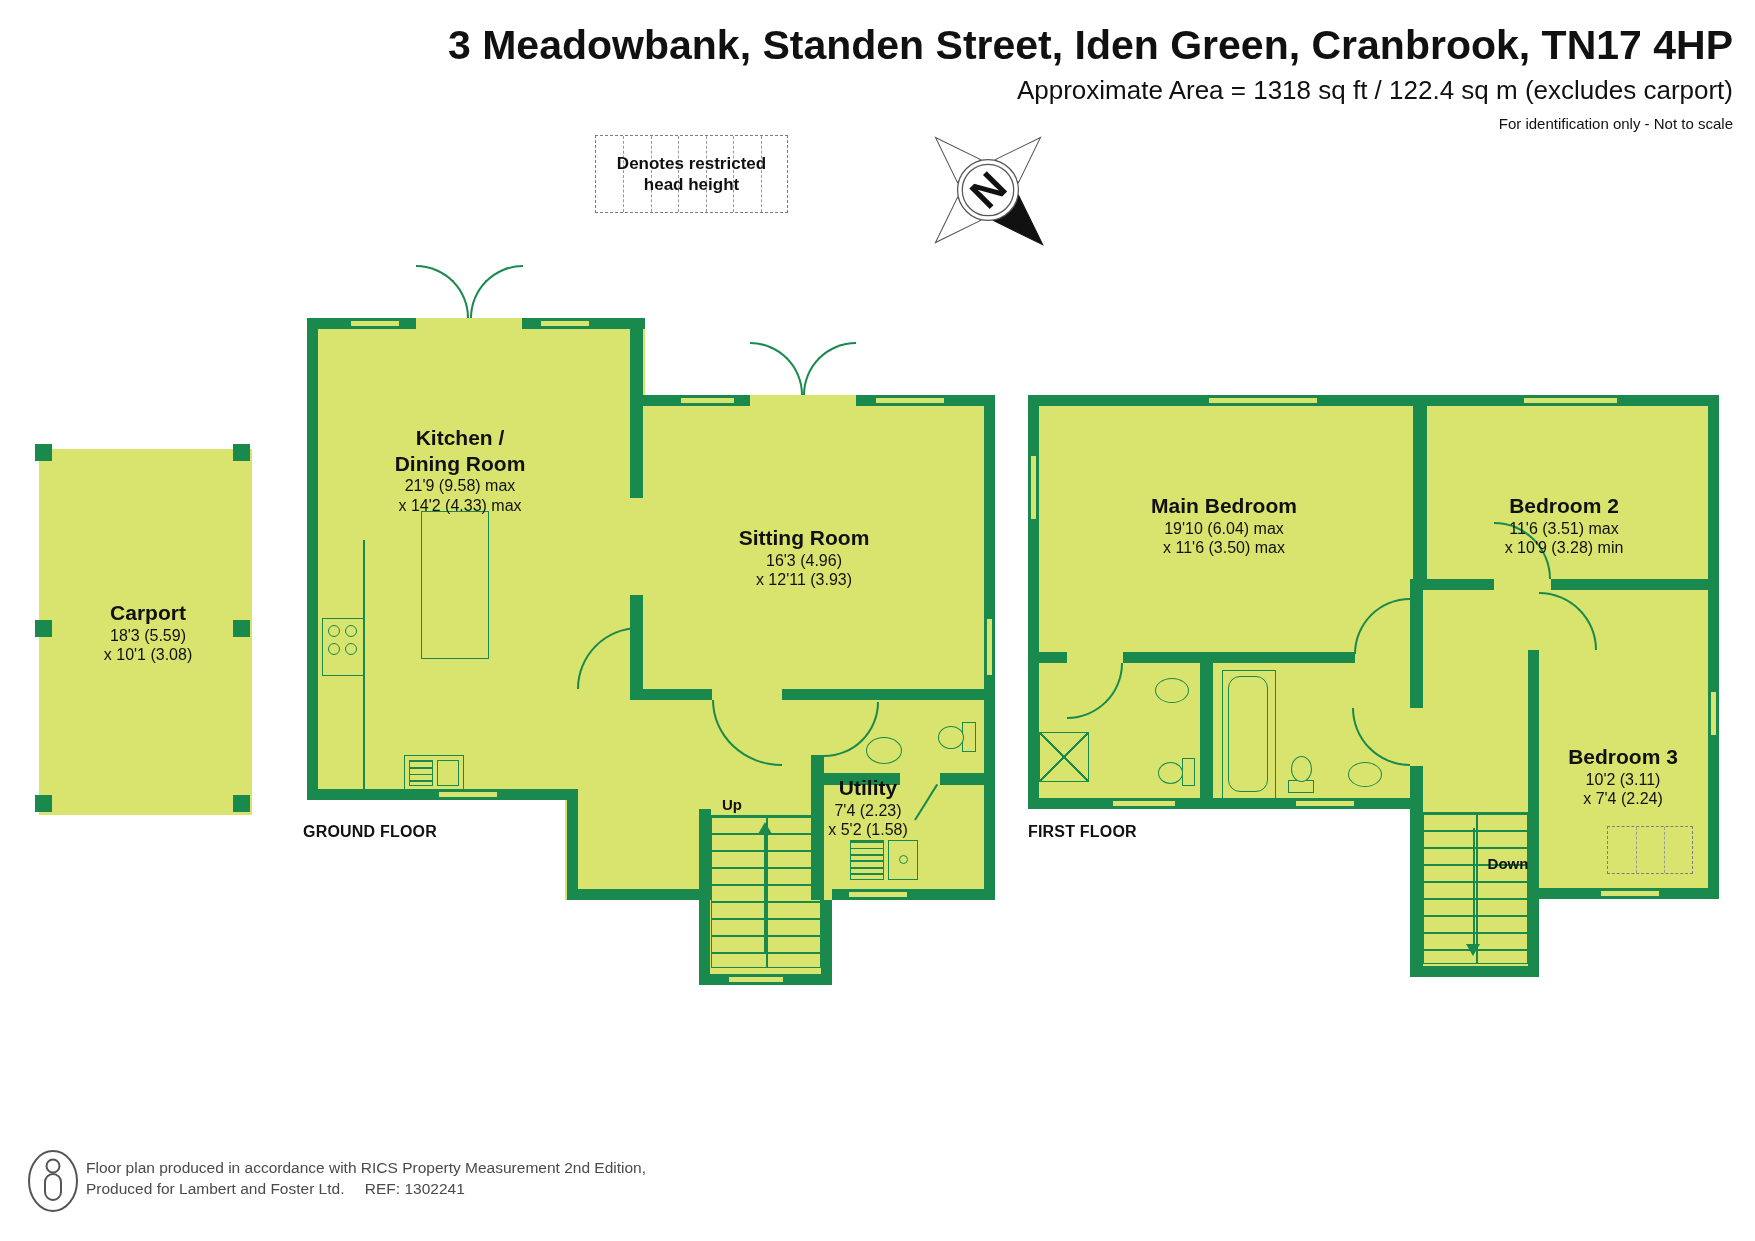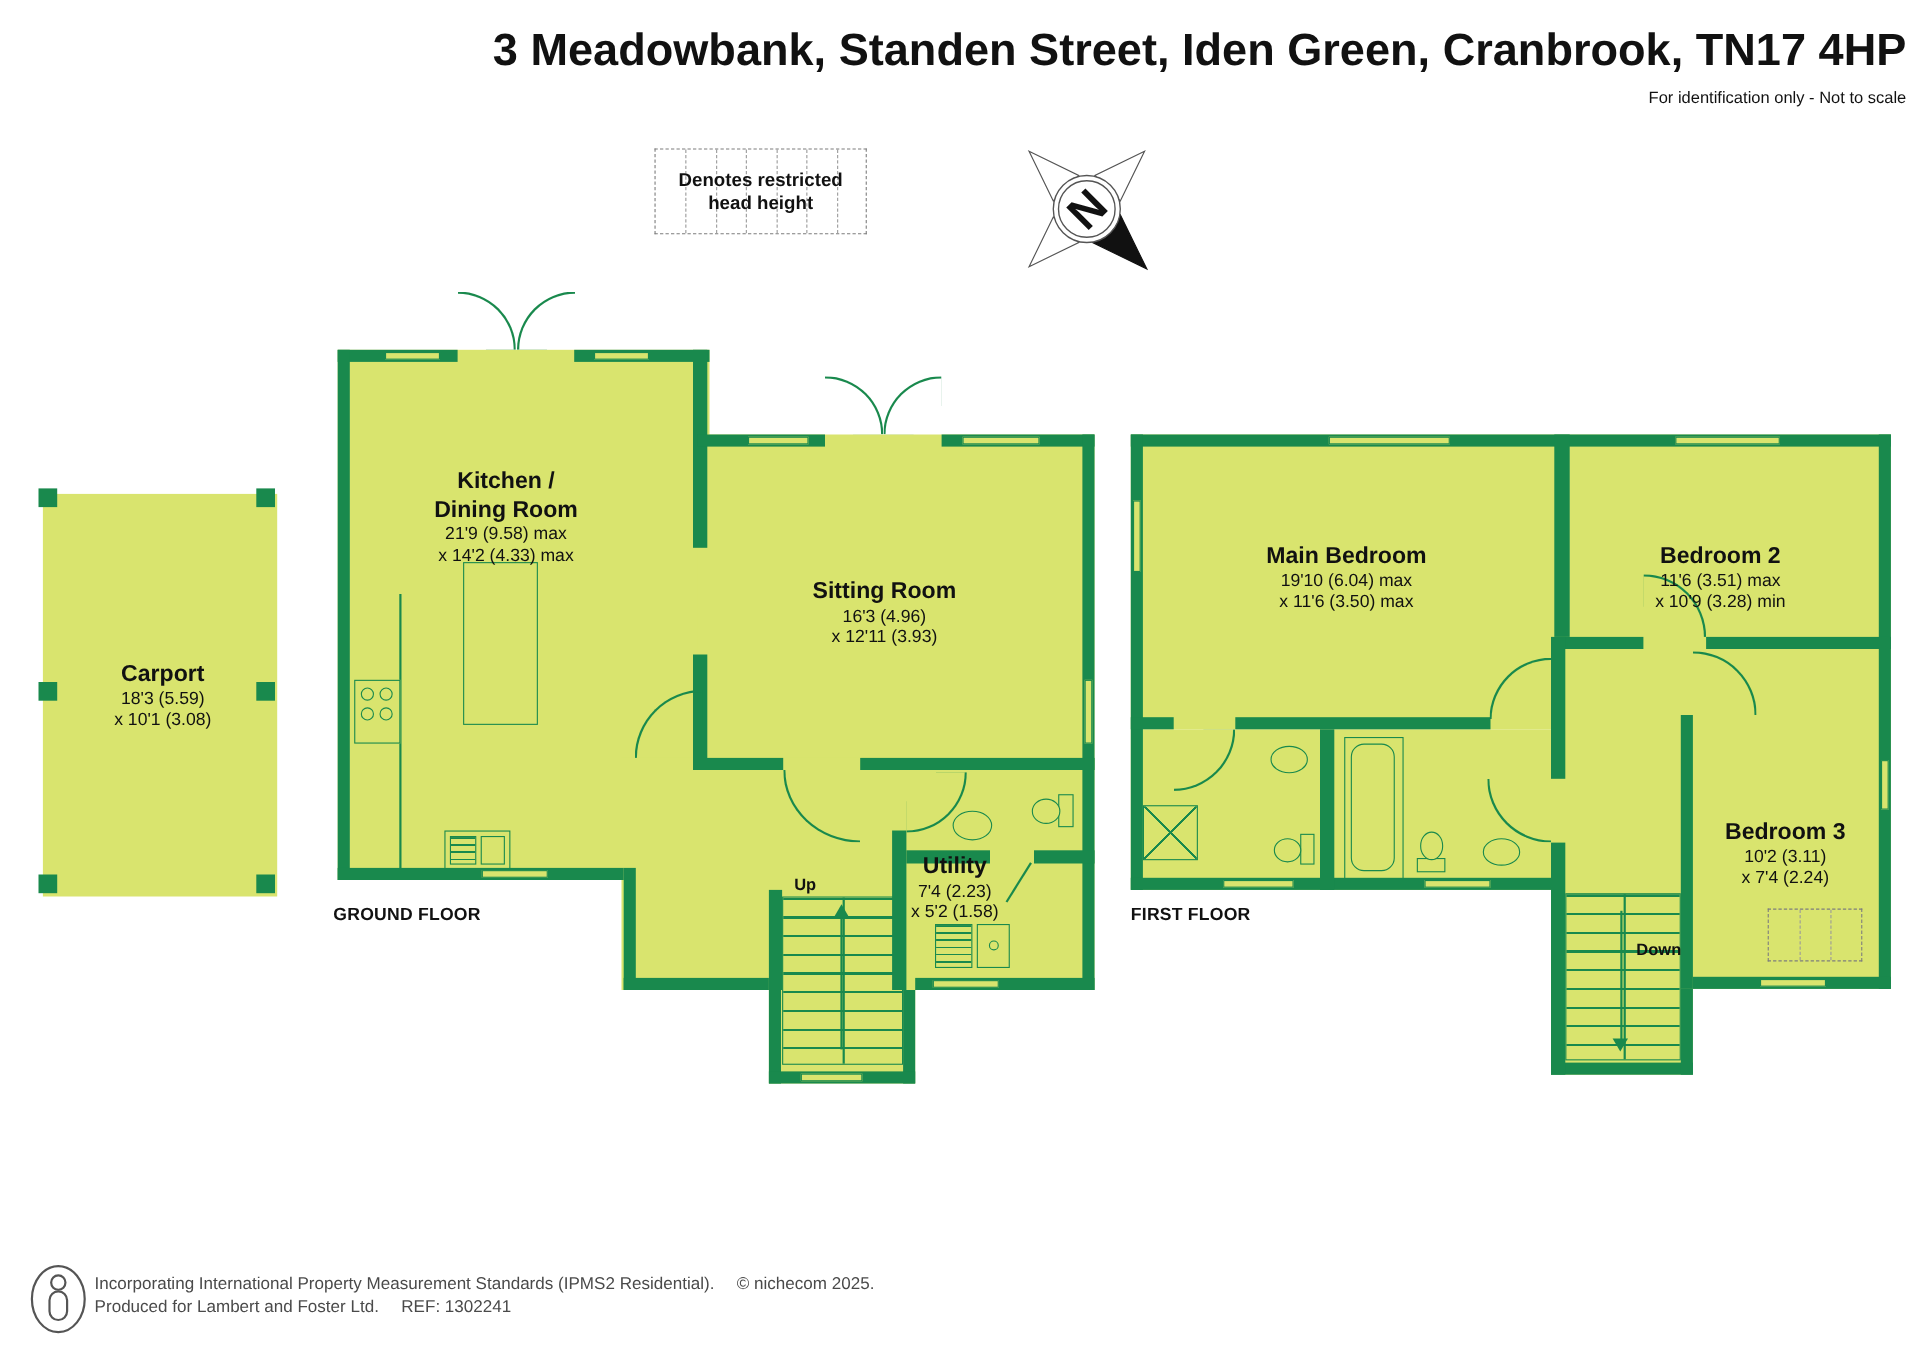--- a/index.html
+++ b/index.html
@@ -46,20 +46,21 @@
   .footer .cr{margin-left:16px;}
   .leaf{position:absolute;width:2px;background:var(--wall);transform-origin:bottom center;}
 </style>
 </head>
 <body>
 
 <div id="canvas">
 
   <div class="title">3 Meadowbank, Standen Street, Iden Green, Cranbrook, TN17 4HP</div>
   <div class="areas">
+    <div>Approximate Area = 1318 sq ft / 122.4 sq m (excludes carport)</div>
     <div class="note">For identification only - Not to scale</div>
   </div>
 
   <div class="legendbox">
     <div class="vd" style="left:27px"></div>
       <div class="vd" style="left:55px"></div>
     <div class="vd" style="left:82px"></div>
       <div class="vd" style="left:110px"></div>
     <div class="vd" style="left:137px"></div>
       <div class="vd" style="left:165px"></div>
@@ -265,23 +266,20 @@
     <div class="small-lbl" style="left:1508px;top:855px;">Down</div>
     <div class="floor-lbl" style="left:1028px;top:823px;">FIRST FLOOR</div>
   </div>
 
   <svg class="abs" style="left:26px;top:1148px" width="54" height="66" viewBox="0 0 54 66">
     <ellipse cx="27" cy="33" rx="24" ry="30" fill="none" stroke="#555" stroke-width="2"></ellipse>
     <circle cx="27" cy="18" r="6.5" fill="none" stroke="#555" stroke-width="2"></circle>
     <rect x="19" y="26" width="16" height="26" rx="8" fill="none" stroke="#555" stroke-width="2"></rect>
   </svg>
   <div class="footer">
-    <div>
-      <span>Incorporating International Property Measurement Standards (IPMS2 Residential).</span>
-      <span class="cr">© nichecom 2025.</span>
-    </div>
+    <div><span>Floor plan produced in accordance with RICS Property Measurement 2nd Edition,</span></div>
     <div>
       <span>Produced for Lambert and Foster Ltd.</span>
       <span class="cr">REF: 1302241</span>
     </div>
   </div>
 
 </div>
 
 </body></html>

